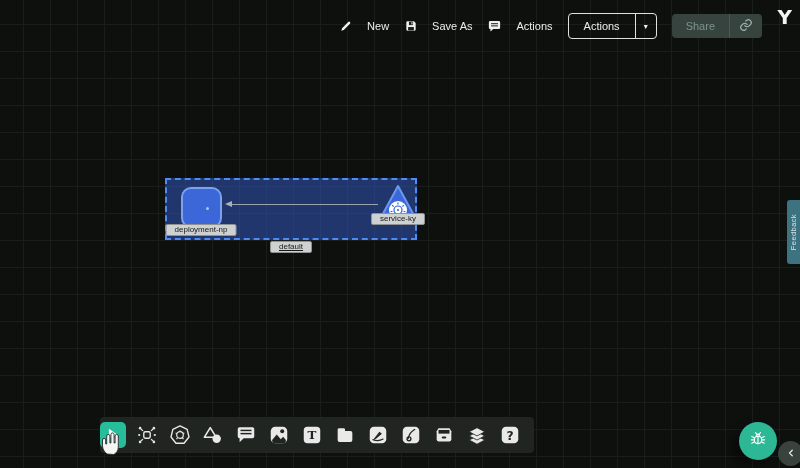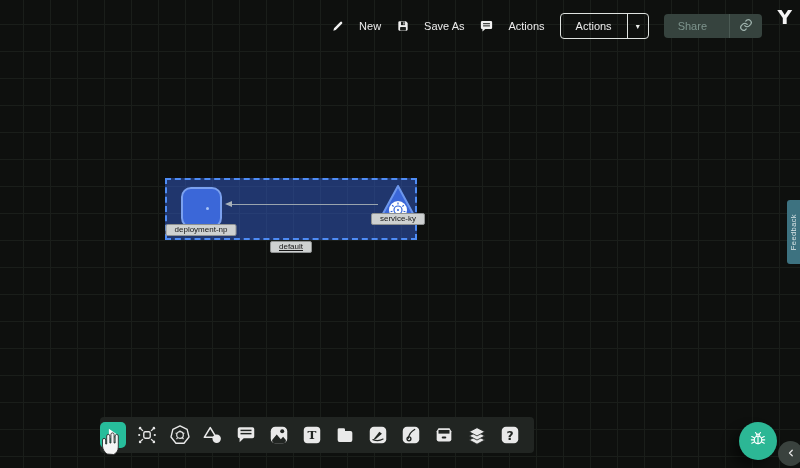--- a/index.html
+++ b/index.html
@@ -28,21 +28,21 @@
     display:flex; align-items:stretch;
     border:1px solid #dfe3e0; border-radius:4px; overflow:hidden;
   }
   .actions-main { padding:6px 15px; font-size:11px; }
   .actions-caret {
     display:flex; align-items:center; padding:0 8px;
     border-left:1px solid #dfe3e0; font-size:8px; color:#eef0ee;
   }
   .share-group {
     display:flex; align-items:stretch;
-    background:#36433e; border-radius:4px; overflow:hidden;gap:8px;
+    background:#36433e; border-radius:4px; overflow:hidden;
   }
   .share-main { padding:6px 14px; font-size:11px; color:#7e948d; }
   .share-link {
     display:flex; align-items:center; padding:0 9px;
     border-left:1px solid #4b5a54;
   }
   .logo {
     position:absolute; top:5px; right:8px;
     font-family:"DejaVu Sans",sans-serif; font-weight:bold;
     font-size:20px; color:#f4f4f4; letter-spacing:0;

